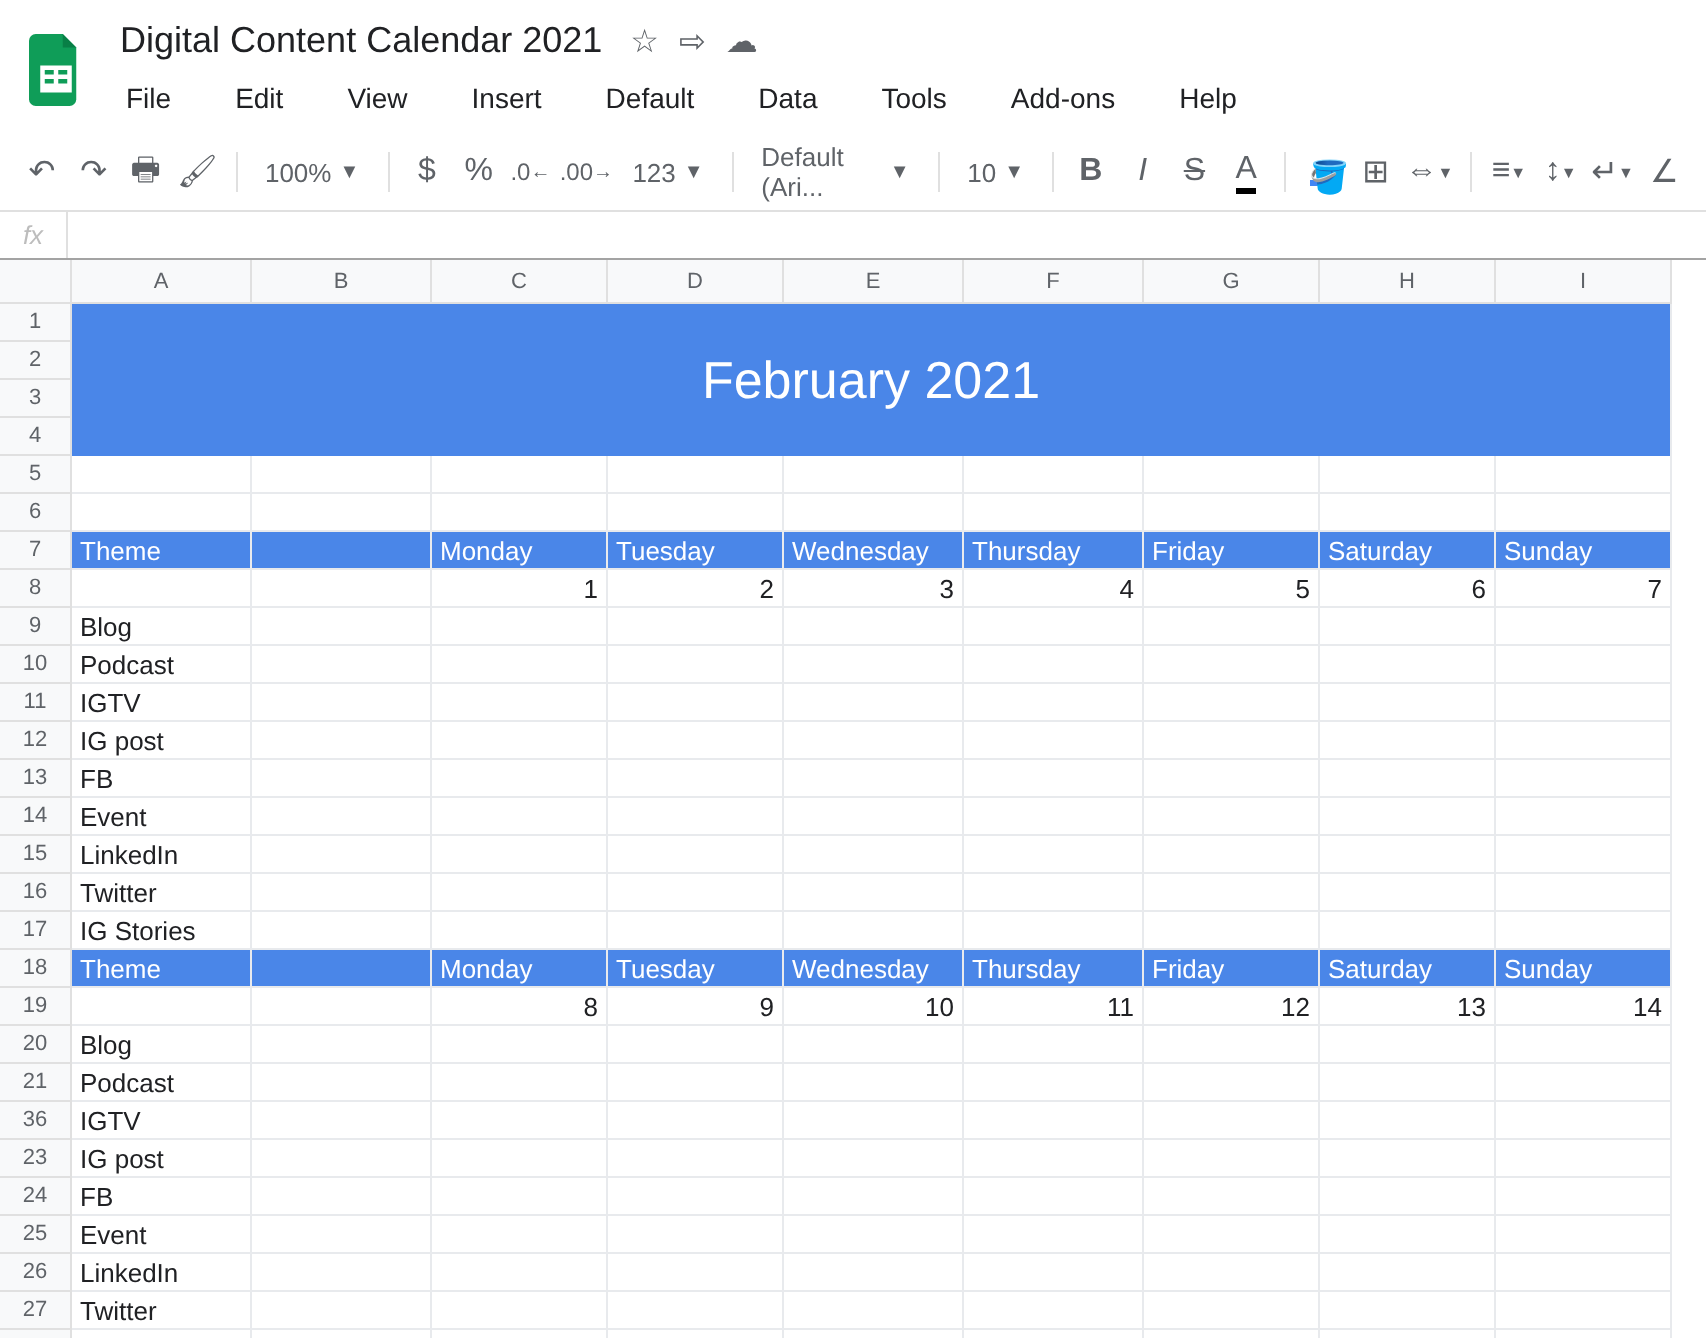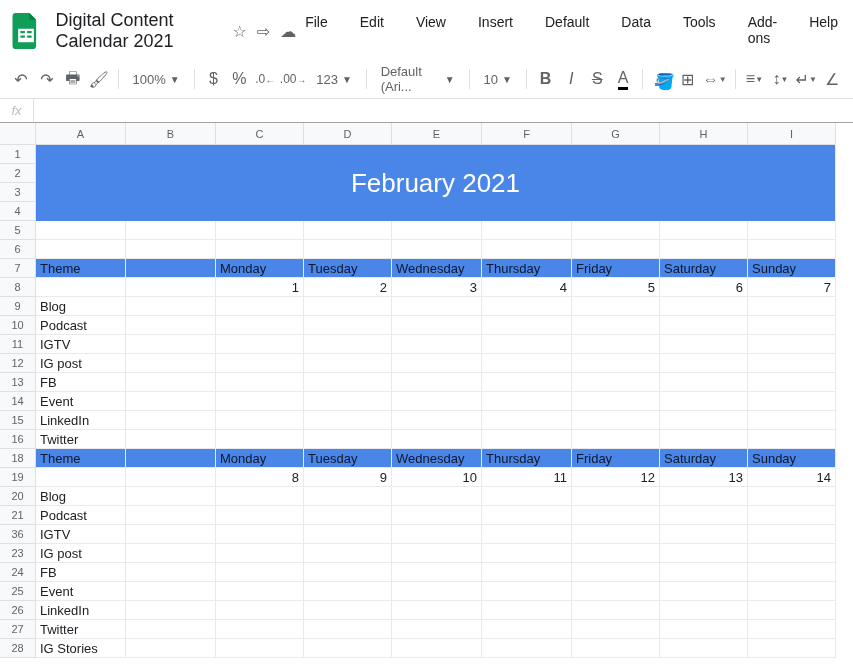--- a/index.html
+++ b/index.html
@@ -1,20 +1,20 @@
 <!DOCTYPE html>
 <html><head>
 <meta charset="utf-8">
 <style>
 *{box-sizing:border-box;margin:0;padding:0}
 body{font-family:Arial,sans-serif;font-size:13px;color:#202124;background:#fff;overflow:hidden}
 .titlebar{display:flex;align-items:center;padding:8px 8px 0 8px;gap:8px}
 .logo{width:40px;height:40px;display:flex;align-items:center;justify-content:center}
 .logo svg{width:28px;height:36px}
-.title-area{display:flex;flex-direction:row;gap:2px}
+.title-area{display:flex;flex-direction:column;gap:2px}
 .title-row{display:flex;align-items:center;gap:10px}
 .doc-title{font-size:18px;color:#202124;padding:2px 4px}
 .title-icons{display:flex;gap:10px;color:#5f6368}
 .title-icons span{cursor:pointer;font-size:16px}
 .menubar{display:flex;gap:18px;font-size:14px;color:#202124;margin-top:2px}
 .menubar span{padding:4px 7px;cursor:pointer;border-radius:3px}
 .last-edit{color:#5f6368;text-decoration:underline;cursor:pointer;font-size:13px;margin-left:12px}
 .toolbar{display:flex;align-items:center;gap:4px;padding:6px 10px;border-bottom:1px solid #e0e0e0;margin-top:6px}
 .tb-btn{width:26px;height:26px;display:flex;align-items:center;justify-content:center;color:#5f6368;cursor:pointer;border-radius:3px;font-size:16px}
 .tb-sep{width:1px;height:20px;background:#e0e0e0;margin:0 4px}
@@ -25,21 +25,21 @@
 .fx-input{flex:1;padding:0 6px;height:100%;border:none;outline:none;font-size:13px}
 .grid{display:flex;height:calc(100vh - 130px);overflow:auto}
 .corner{width:36px;height:22px;background:#f8f9fa;border-right:1px solid #e0e0e0;border-bottom:1px solid #e0e0e0;flex-shrink:0}
 .col-headers{display:flex;position:sticky;top:0;z-index:2}
 .col-h{height:22px;background:#f8f9fa;border-right:1px solid #e0e0e0;border-bottom:1px solid #e0e0e0;display:flex;align-items:center;justify-content:center;font-size:11px;color:#5f6368;font-weight:normal}
 .row-h{width:36px;background:#f8f9fa;border-right:1px solid #e0e0e0;border-bottom:1px solid #e0e0e0;display:flex;align-items:center;justify-content:center;font-size:11px;color:#5f6368;flex-shrink:0}
 .sheet-body{position:relative}
 .row{display:flex}
 .cell{border-right:1px solid #e8eaed;border-bottom:1px solid #e8eaed;height:19px;padding:0 4px;font-size:13px;display:flex;align-items:center;overflow:hidden;white-space:nowrap}
 .banner{background:#4a86e8;color:#fff;font-size:26px;display:flex;align-items:center;justify-content:center;border-right:1px solid #e8eaed}
-.hdr-cell{background:#4a86e8;color:#0f172a;font-size:13px}
+.hdr-cell{background:#4a86e8;color:#ffffff;font-size:13px}
 .num-cell{justify-content:flex-end}
 .cA{width:90px}.cB{width:90px}.cC{width:88px}.cD{width:88px}.cE{width:90px}.cF{width:90px}.cG{width:88px}.cH{width:88px}.cI{width:88px}
 </style>
 </head>
 <body>
 
 <div class="titlebar">
   <div class="logo">
     <svg viewBox="0 0 24 32">
         <path fill="#0f9d58" d="M3 0h12l6 6v23a3 3 0 0 1-3 3H3a3 3 0 0 1-3-3V3a3 3 0 0 1 3-3z"></path>
@@ -338,20 +338,32 @@
           <div class="cell cB"></div>
           <div class="cell cC"></div>
           <div class="cell cD"></div>
           <div class="cell cE"></div>
           <div class="cell cF"></div>
           <div class="cell cG"></div>
           <div class="cell cH"></div>
           <div class="cell cI"></div>
         </div>
         <div class="row">
+          <div class="row-h">17</div>
+          <div class="cell cA">IG Stories</div>
+          <div class="cell cB"></div>
+          <div class="cell cC"></div>
+          <div class="cell cD"></div>
+          <div class="cell cE"></div>
+          <div class="cell cF"></div>
+          <div class="cell cG"></div>
+          <div class="cell cH"></div>
+          <div class="cell cI"></div>
+        </div>
+        <div class="row">
           <div class="row-h">18</div>
           <div class="cell cA hdr-cell">Theme</div>
           <div class="cell cB hdr-cell"></div>
           <div class="cell cC hdr-cell">Monday</div>
           <div class="cell cD hdr-cell">Tuesday</div>
           <div class="cell cE hdr-cell">Wednesday</div>
           <div class="cell cF hdr-cell">Thursday</div>
           <div class="cell cG hdr-cell">Friday</div>
           <div class="cell cH hdr-cell">Saturday</div>
           <div class="cell cI hdr-cell">Sunday</div>

